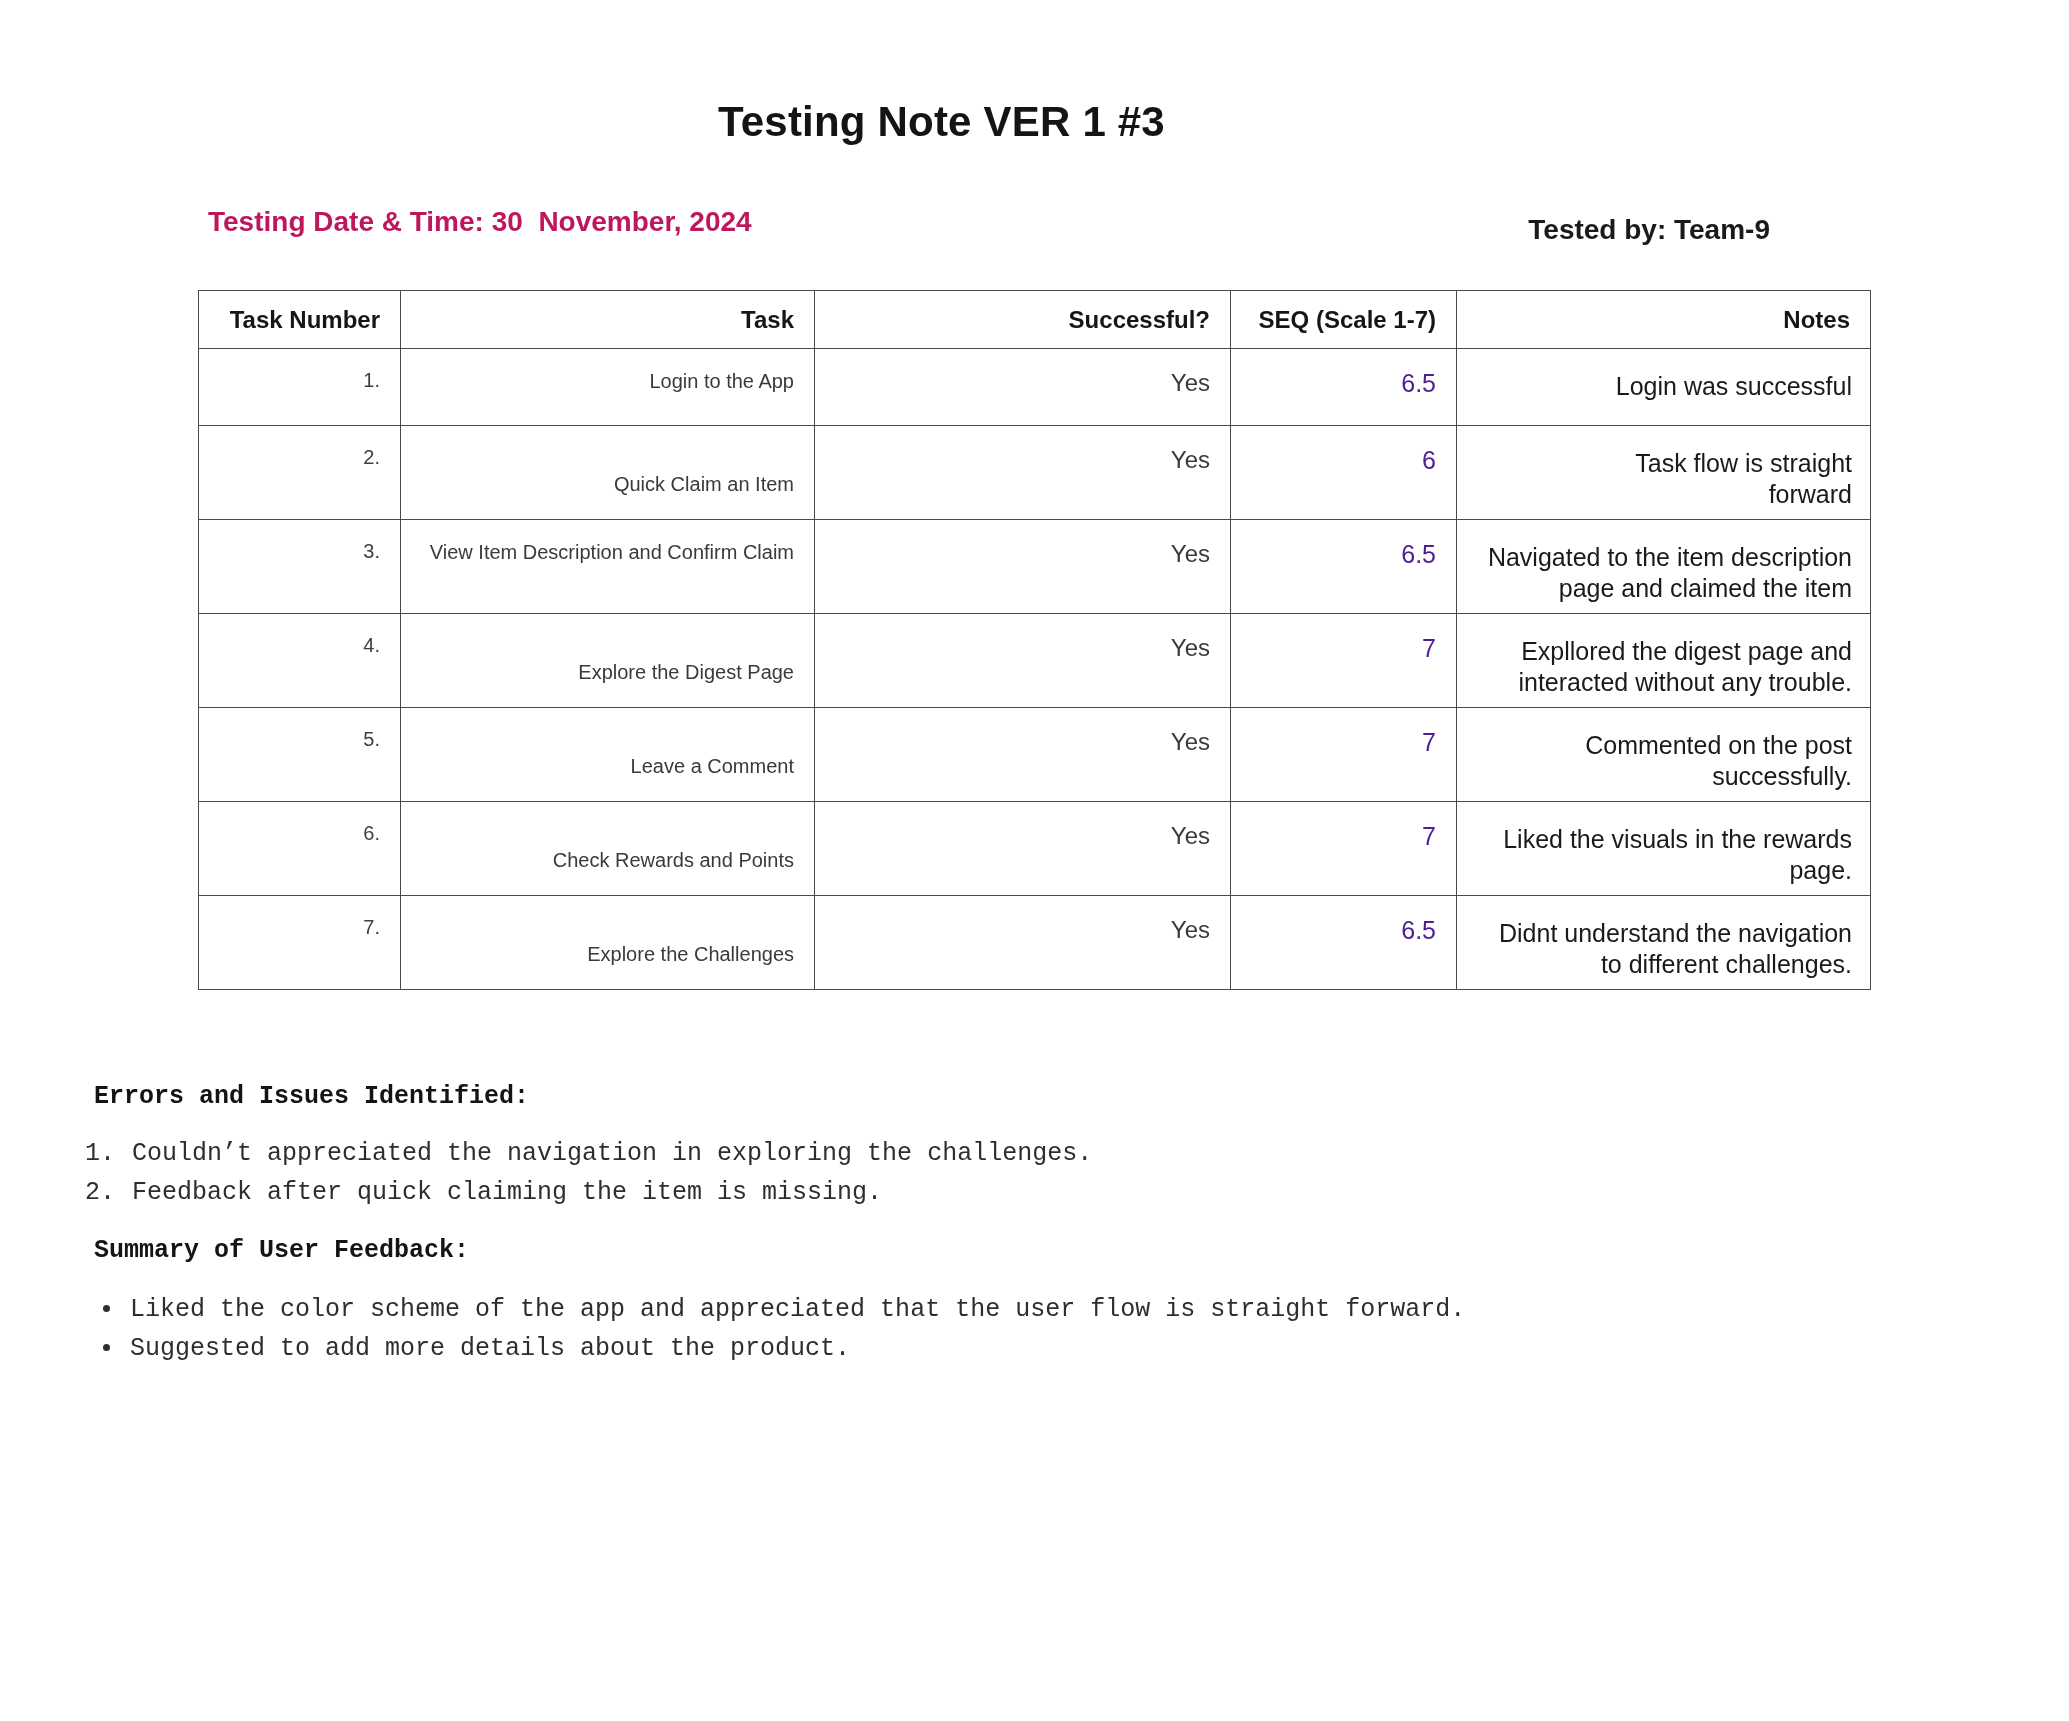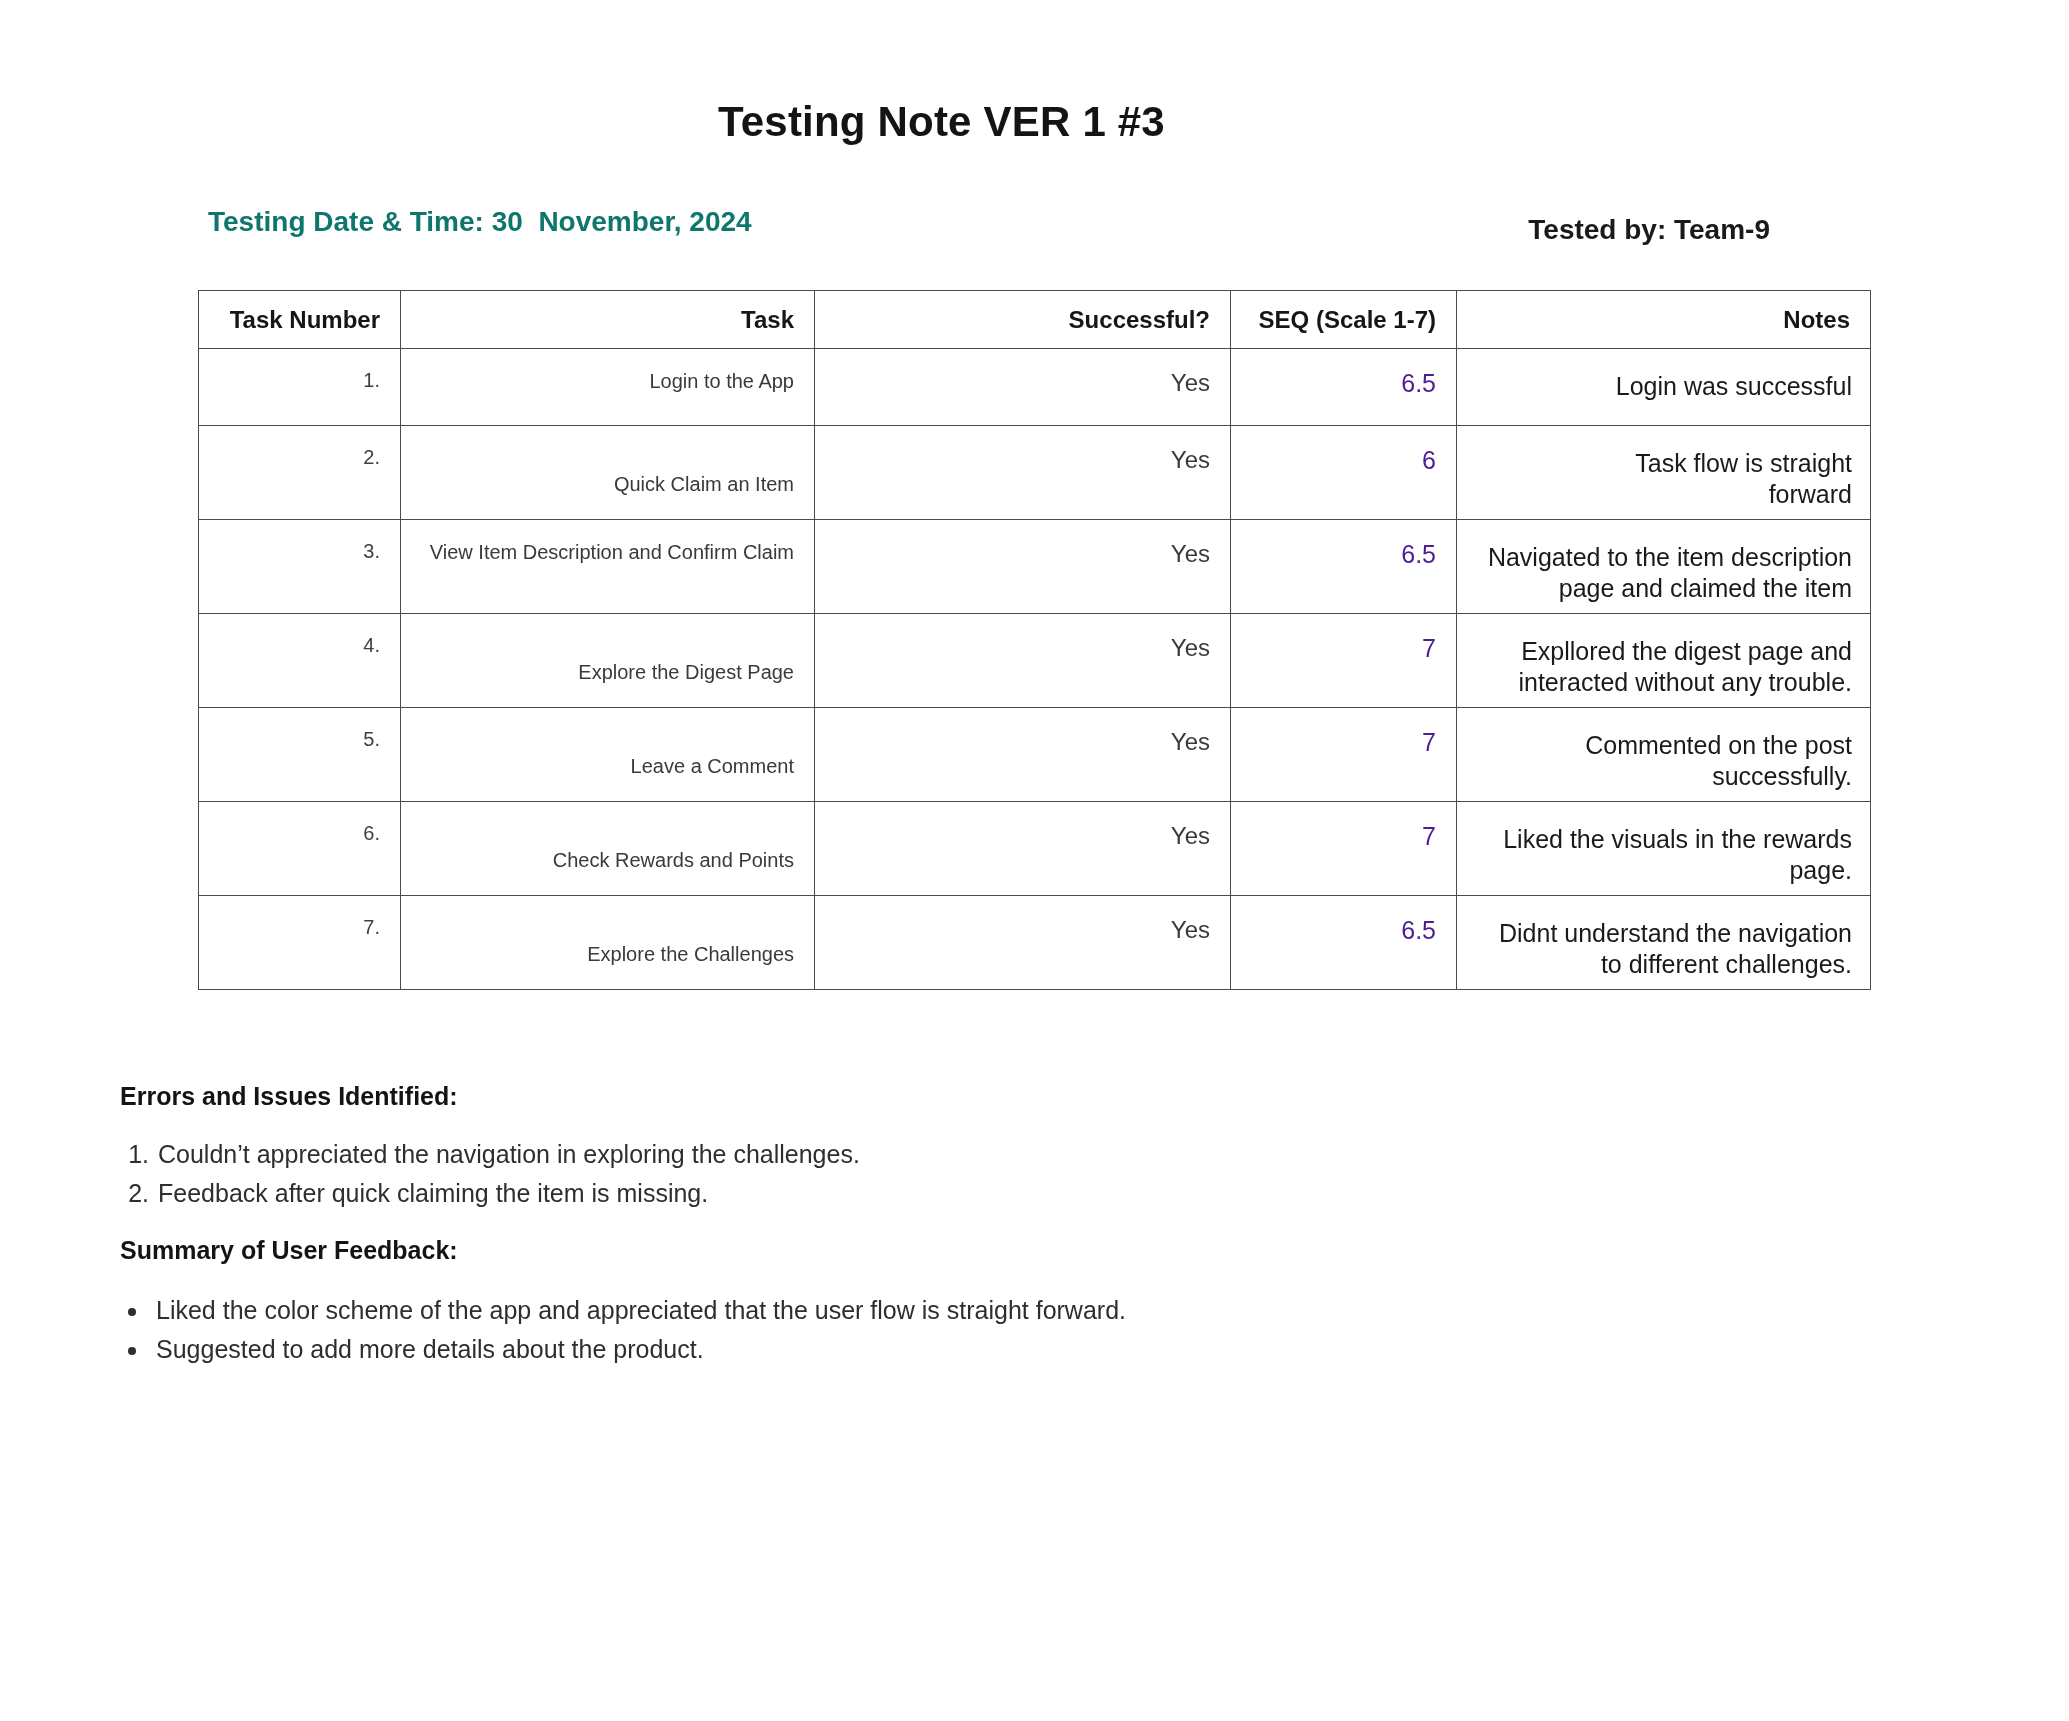--- a/index.html
+++ b/index.html
@@ -29,21 +29,21 @@
   .meta-row {
     width: 1672px;
     margin: 60px 0 0 198px;
     display: flex;
     justify-content: space-between;
     align-items: baseline;
   }
   .meta-date {
     font-size: 28px;
     font-weight: 700;
-    color: #0f766e;
+    color: #be185d;
     padding-left: 10px;
     white-space: pre-wrap;
   }
   .meta-tested-by {
     font-size: 28px;
     font-weight: 700;
     color: #1a1a1a;
     margin-right: 100px;
     position: relative;
     top: 8px;
@@ -98,21 +98,22 @@
     padding: 20px 20px 10px 20px;
   }
   td.notes {
     font-size: 25px;
     color: #1a1a1a;
     padding: 22px 18px 10px 20px;
     line-height: 1.22;
     white-space: pre-line;
   }
   .section {
-    margin-left: 120px;
+    margin-left: 94px;
+    font-family: Liberation Mono, monospace;
   }
   .section-errors { margin-top: 92px; }
   .section-heading {
     font-size: 25px;
     font-weight: 700;
     color: #141414;
     margin: 0;
   }
   ol.error-list {
     margin: 28px 0 0 0;

